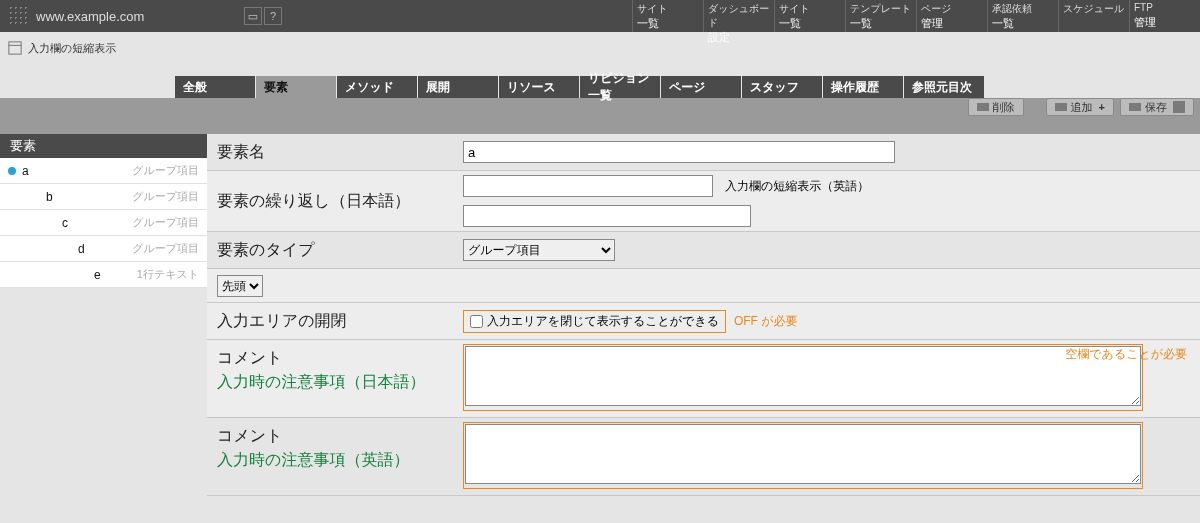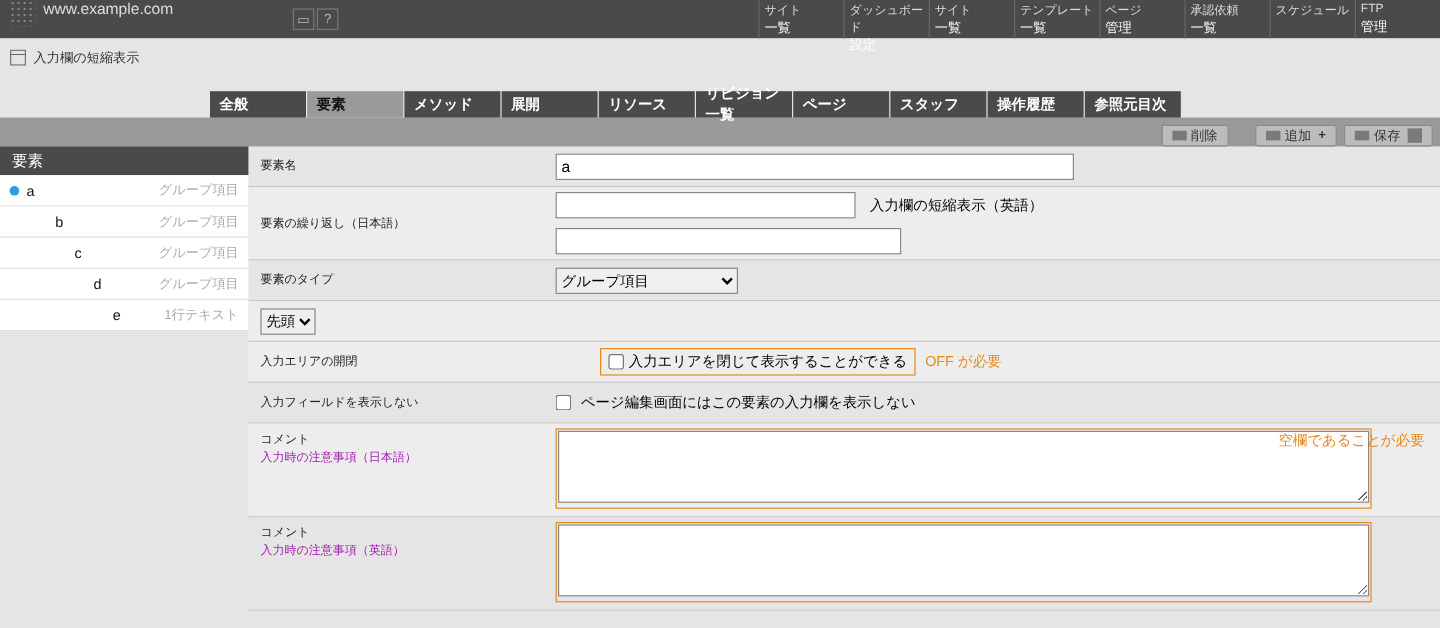--- a/index.html
+++ b/index.html
@@ -1,41 +1,41 @@
 <!DOCTYPE html>
 <html><head>
 <meta charset="utf-8">
 <style>
 * { box-sizing: border-box; margin: 0; padding: 0; }
 body { font-family: "Hiragino Kaku Gothic Pro", Meiryo, sans-serif; font-size: 12px; background: #e5e5e5; width: 1200px; }
 
 
 .topbar { display: flex; height: 32px; background: #4a4a4a; color: #fff; align-items: stretch; }
-.topbar-left { display: flex; gap: 6px; padding: 0 8px; min-width: 290px; }
+.topbar-left { display: flex; align-items: center; gap: 6px; padding: 0 8px; min-width: 290px; }
 .dots { width: 22px; height: 22px; background-image: radial-gradient(#888 1px, transparent 1px); background-size: 5px 5px; }
 .url { color: #ddd; font-size: 13px; }
 .topbar-icons { display: flex; gap: 2px; align-items: center; margin-left: auto; }
 .micon { width: 18px; height: 18px; border: 1px solid #777; display: flex; align-items: center; justify-content: center; font-size: 11px; color: #bbb; }
 
 .topnav { display: flex; margin-left: auto; height: 100%; }
 .topnav .cell { border-left: 1px solid #666; width: 71px; padding: 2px 4px; font-size: 10px; color: #ddd; display: flex; flex-direction: column; justify-content: space-between; }
 .topnav .cell .sub { font-size: 11px; color: #fff; }
 
 
 .titlerow { display: flex; align-items: center; gap: 6px; height: 32px; padding: 0 8px; background: #e5e5e5; }
 .titlerow .ticon { width: 14px; height: 14px; }
 .titlerow .ttext { font-size: 11px; color: #333; }
 
 
 .tabsrow { display: flex; align-items: flex-end; height: 34px; padding-left: 175px; background: #e5e5e5; font-weight: bold; }
 .tab { width: 80px; height: 22px; background: #4a4a4a; color: #fff; display: flex; align-items: center; justify-content: flex-start; padding-left: 8px; font-size: 12px; margin-right: 1px; cursor: pointer; }
 .tab.active { background: #9a9a9a; color: #111; }
 
 
-.actionbar { height: 24px; background: #9a9a9a; display: flex; align-items: flex-end; justify-content: flex-end; padding-right: 6px; gap: 6px; padding-left: 28px; }
+.actionbar { height: 36px; background: #9a9a9a; display: flex; align-items: flex-start; justify-content: flex-end; padding-right: 6px; gap: 6px; padding-left: 28px; }
 .abtn { display: flex; align-items: center; gap: 4px; background: #bcbcbc; border: 1px solid #8a8a8a; height: 18px; padding: 0 8px; font-size: 11px; color: #333; cursor: pointer; border-radius: 2px; }
 .abtn .mini { width: 12px; height: 8px; background: #7a7a7a; }
 .abtn.plus::after { content: "+"; margin-left: 2px; font-weight: bold; }
 .abtn.disk::after { content: ""; width: 12px; height: 12px; background: #7a7a7a; display: inline-block; margin-left: 2px; }
 
 
 .main { display: flex; align-items: flex-start; }
 .sidebar { width: 207px; }
 .sidehead { background: #4a4a4a; color: #fff; height: 24px; display: flex; align-items: center; padding-left: 10px; font-size: 13px; }
 .sidelist { background: #fff; }
@@ -46,29 +46,29 @@
 .srow .ty { margin-left: auto; color: #aaa; font-size: 11px; }
 .srow.ind1 .nm { padding-left: 24px; }
 .srow.ind2 .nm { padding-left: 40px; }
 .srow.ind3 .nm { padding-left: 56px; }
 .srow.ind4 .nm { padding-left: 72px; }
 
 
 .formpanel { flex: 1; }
 .frow { display: flex; align-items: center; min-height: 34px; border-bottom: 1px solid #c8c8c8; }
 .frow.alt { background: #ededed; }
-.flabel { width: 246px; padding: 6px 10px; color: #222; font-size: 10px; line-height: 1.5; }
-.flabel .fsub { color: #a21caf; }
+.flabel { width: 246px; padding: 6px 10px; color: #222; font-size: 16px; line-height: 1.5; }
+.flabel .fsub { color: #15803d; }
 .fval { flex: 1; padding: 4px 10px; display: flex; align-items: center; gap: 8px; flex-wrap: wrap; }
 .fval input[type=text] { height: 22px; padding: 0 4px; border: 1px solid #888; font-size: 13px; }
 .fval select { height: 22px; border: 1px solid #888; font-size: 12px; }
 .fval textarea { width: 676px; height: 60px; border: 1px solid #888; resize: both; font-size: 12px; padding: 2px; }
 .annot { color: #e58a1f; font-size: 12px; }
 .obox { border: 1px solid #e58a1f; padding: 2px 10px 2px 2px; display: inline-flex; align-items: center; gap: 4px; }
-.obox2 { border: 1px solid #e58a1f; padding: 2px 6px; display: inline-flex; align-items: center; gap: 4px; margin-left: 37px; }
+.obox2 { border: 1px solid #e58a1f; padding: 2px 6px; display: inline-flex; align-items: center; gap: 4px; }
 .annot-tr { position: relative; }
 .annot-tr .note { position: absolute; right: 13px; top: 6px; color: #e58a1f; }
 .textarea-wrap { border: 1px solid #e58a1f; padding: 1px; display: inline-block; }
 </style>
 </head>
 <body>
 
 <div class="topbar">
   <div class="topbar-left">
     <div class="dots"></div>
@@ -224,27 +224,20 @@
       <div class="flabel">入力エリアの開閉</div>
       <div class="fval">
         <span class="obox2">
           <input type="checkbox" style="">
           <span>入力エリアを閉じて表示することができる</span>
         </span>
         <span class="annot">OFF が必要</span>
       </div>
     </div>
 
-    <div class="frow">
-      <div class="flabel">入力フィールドを表示しない</div>
-      <div class="fval">
-        <input type="checkbox" style="">
-        <span>ページ編集画面にはこの要素の入力欄を表示しない</span>
-      </div>
-    </div>
 
     <div class="frow alt annot-tr" style="align-items:flex-start;min-height:78px">
       <div class="flabel">
         <div>コメント</div>
         <div class="fsub">入力時の注意事項（日本語）</div>
       </div>
       <div class="fval">
         <span class="textarea-wrap"><textarea style=""></textarea></span>
       </div>
       <div class="note">空欄であることが必要</div>

